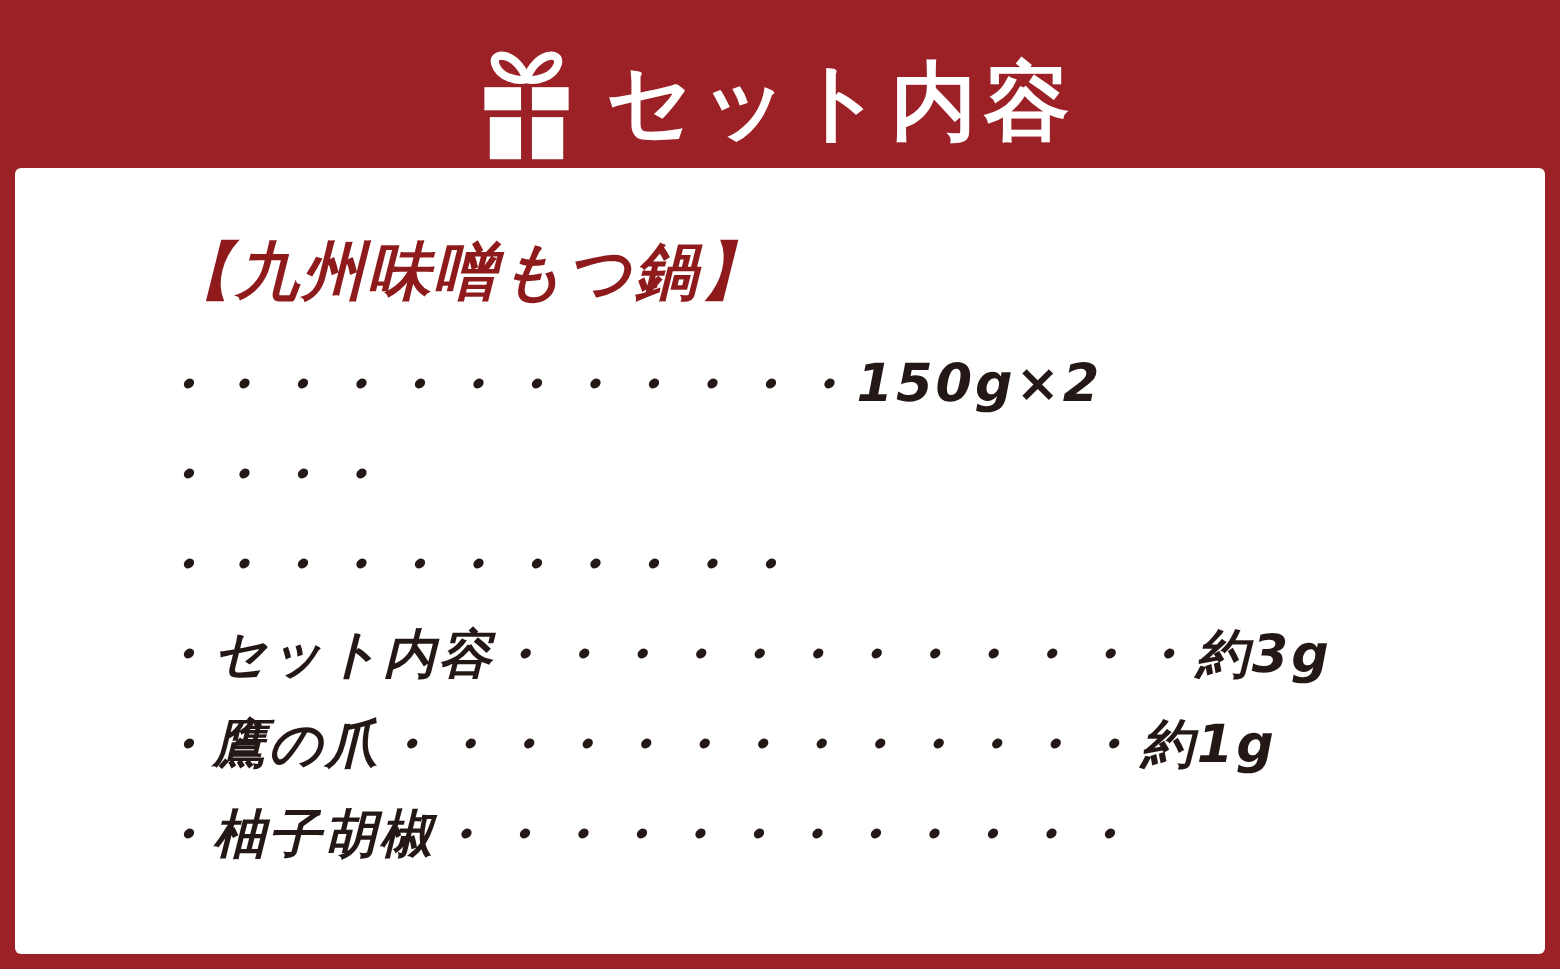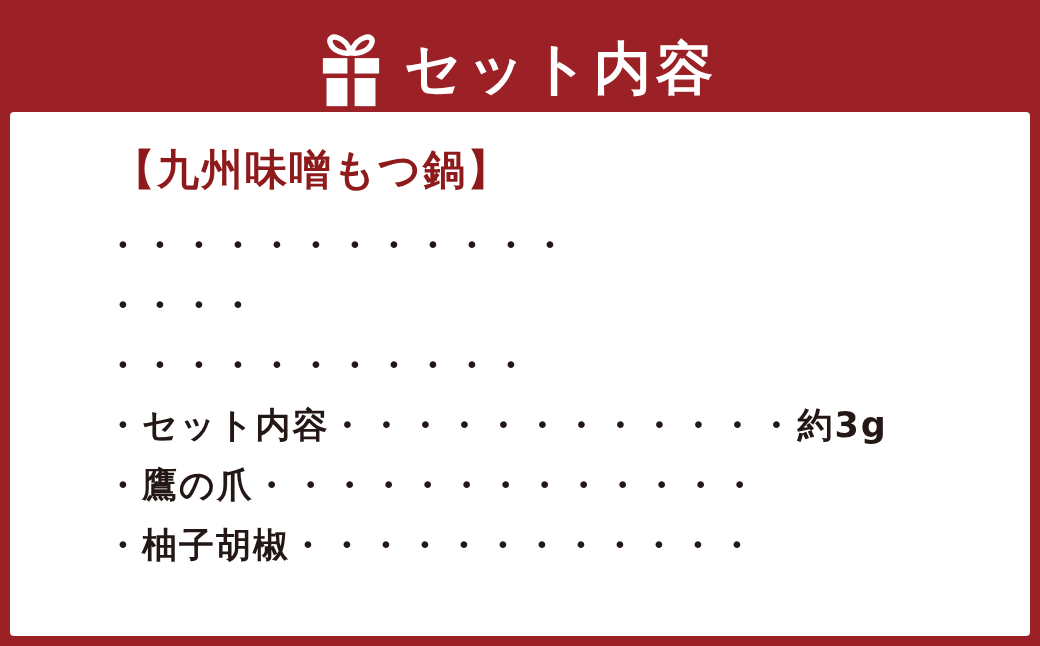--- a/index.html
+++ b/index.html
@@ -39,21 +39,22 @@
   }
   .panel {
     position: absolute;
     left: 10px;
     right: 10px;
     top: 112px;
     bottom: 10px;
     background: #ffffff;
     border-radius: 4px;
     box-sizing: border-box;
-    padding: 35px 20px 0 95px;
+    padding: 46px 20px 0 95px;
+    font-style: italic;
   }
   .section-title {
     margin: 0 0 22px 8px;
     font-size: 42px;
     font-weight: 700;
     letter-spacing: 2px;
     color: #8e1a1c;
     line-height: 1.1;
   }
   ul.items {
@@ -94,39 +95,41 @@
   </span>
   <h1>セット内容</h1>
 </div>
 
 <div class="panel">
   <h2 class="section-title">【九州味噌もつ鍋】</h2>
   <ul class="items" id="item-list">
       <li>
         <span class="bullet">・</span>
         <span class="leader">・・・・・・・・・・・</span>
+        <span class="amount">150g×2</span>
       </li>
       <li>
         <span class="bullet">・</span>
         <span class="leader">・・・</span>
       </li>
       <li>
         <span class="bullet">・</span>
         <span class="leader">・・・・・・・・・・</span>
       </li>
       <li>
         <span class="bullet">・</span>
         <span class="label">セット内容</span>
         <span class="leader">・・・・・・・・・・・・</span>
         <span class="amount">約3g</span>
       </li>
       <li>
         <span class="bullet">・</span>
         <span class="label">鷹の爪</span>
         <span class="leader">・・・・・・・・・・・・・</span>
+        <span class="amount">約1g</span>
       </li>
       <li>
         <span class="bullet">・</span>
         <span class="label">柚子胡椒</span>
         <span class="leader">・・・・・・・・・・・・</span>
       </li>
     </ul>
 </div>
 
 </body></html>

